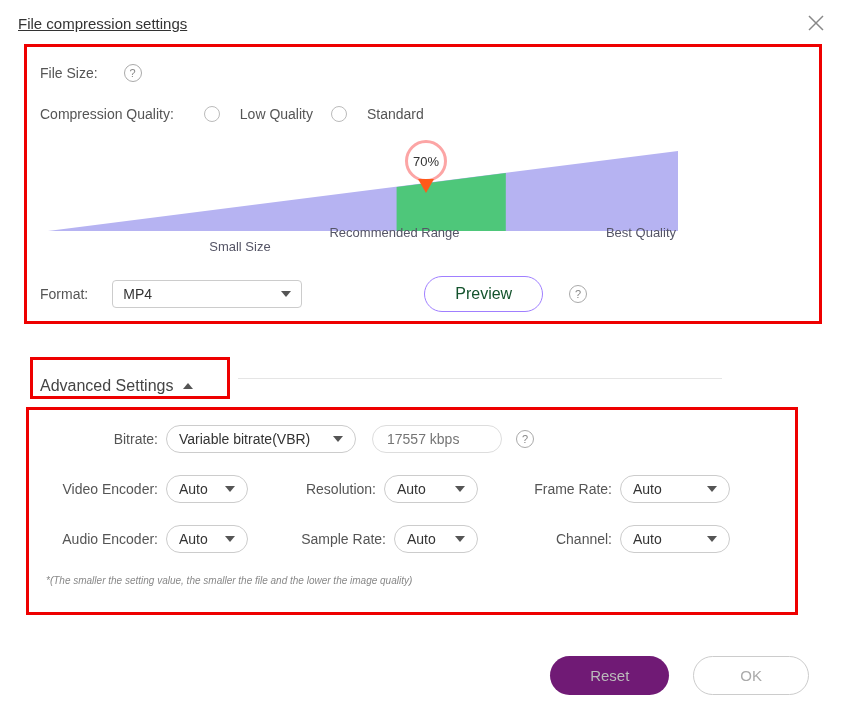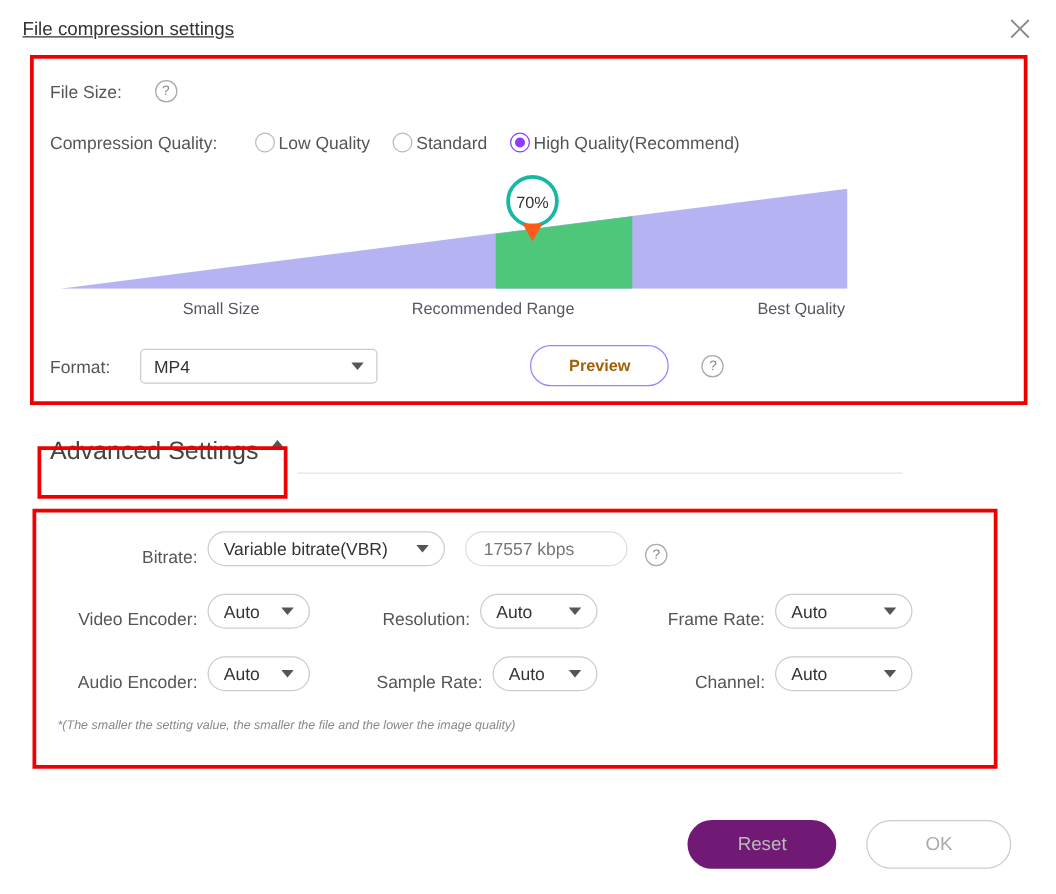--- a/index.html
+++ b/index.html
@@ -14,48 +14,48 @@
 .hb2 { left: 30px; top: 357px; width: 200px; height: 42px; }
 .hb3 { left: 26px; top: 407px; width: 772px; height: 208px; }
 
 .section1 { position: absolute; left: 24px; top: 44px; width: 678px; height: 280px; padding: 20px 16px; }
 .row { display: flex; align-items: center; margin-bottom: 24px; }
 .label { font-size: 14px; color: #555; margin-right: 12px; }
 .filesize-pill { border: 1px solid #ddd; border-radius: 18px; padding: 6px 18px; font-size: 13px; color: #333; }
 .help-icon { width: 18px; height: 18px; border: 1.5px solid #aaa; border-radius: 50%; display: inline-flex; align-items: center; justify-content: center; font-size: 11px; color: #888; margin-left: 14px; }
 
 .quality-row { display: flex; align-items: center; gap: 18px; }
-.radio { display: flex; align-items: center; gap: 3px; font-size: 14px; color: #555; cursor: pointer; }
+.radio { display: flex; align-items: center; gap: 20px; font-size: 14px; color: #555; cursor: pointer; }
 .radio-circle { width: 16px; height: 16px; border: 1.5px solid #bbb; border-radius: 50%; display: inline-flex; align-items: center; justify-content: center; }
 .radio-circle.selected { border-color: #8b3dff; }
 .radio-dot { width: 8px; height: 8px; background: #8b3dff; border-radius: 50%; }
 
 .slider-area { position: relative; height: 110px; margin: 0 8px 20px 8px; }
 .slider-bg { position: absolute; bottom: 25px; left: 0; width: 100%; height: 80px; }
 .slider-labels { position: absolute; bottom: 2px; left: 0; width: 100%; display: flex; justify-content: space-between; font-size: 13px; color: #556; }
 .slider-labels span { flex: 1; }
-.slider-labels span:nth-child(1) { text-align: center; padding-left: 35px; }
+.slider-labels span:nth-child(1) { text-align: right; padding-left: 35px; margin-top: 14px; }
 .slider-labels span:nth-child(2) { text-align: center; padding-left: 30px; }
 .slider-labels span:nth-child(3) { text-align: right; padding-right: 2px; }
 .bubble { position: absolute; top: -6px; left: 60%; transform: translateX(-50%); }
-.bubble-circle { width: 42px; height: 42px; border: 3px solid #14b8a6; border-radius: 50%; background: #fff; display: flex; align-items: center; justify-content: center; font-size: 13px; font-weight: 500; color: #333; }
+.bubble-circle { width: 42px; height: 42px; border: 3px solid #fca5a5; border-radius: 50%; background: #fff; display: flex; align-items: center; justify-content: center; font-size: 13px; font-weight: 500; color: #333; }
 .bubble-tail { width: 0; height: 0; border-left: 8px solid transparent; border-right: 8px solid transparent; border-top: 14px solid #ff5a1a; margin: -3px auto 0 auto; }
 
 .format-row { display: flex; align-items: center; gap: 12px; }
 .select { border: 1px solid #ccc; border-radius: 4px; padding: 5px 10px; font-size: 14px; color: #333; display: flex; align-items: center; justify-content: space-between; min-width: 190px; cursor: pointer; background: #fff; }
 .chevron { width: 10px; height: 10px; }
-.preview-btn { border: 1.5px solid #a07fff; color: #a16207; background: #fff; border-radius: 22px; padding: 8px 30px; font-size: 13px; margin-left: 110px; cursor: pointer; font-weight: bold; }
-
-.advanced-header { position: absolute; left: 40px; top: 350px; display: flex; align-items: flex-start; gap: 10px; font-size: 20px; color: #444; cursor: pointer; }
+.preview-btn { border: 1.5px solid #a07fff; color: #14532d; background: #fff; border-radius: 22px; padding: 8px 30px; font-size: 16px; margin-left: 110px; cursor: pointer; }
+
+.advanced-header { position: absolute; left: 40px; top: 377px; display: flex; align-items: center; gap: 10px; font-size: 16px; color: #444; cursor: pointer; }
 .collapse-icon { width: 10px; height: 10px; }
 .divider { position: absolute; left: 238px; top: 378px; width: 484px; height: 1px; background: #e5e5e5; }
 
 .section3 { position: absolute; left: 26px; top: 407px; width: 772px; padding: 18px 20px; }
 .grid-row { display: flex; align-items: center; margin-bottom: 22px; }
-.grid-cell { display: flex; align-items: flex-end; }
+.grid-cell { display: flex; align-items: center; }
 .grid-label { font-size: 14px; color: #555; margin-right: 8px; text-align: right; }
 .select-pill { border: 1px solid #ccc; border-radius: 16px; padding: 5px 12px; font-size: 14px; color: #333; display: flex; align-items: center; justify-content: space-between; cursor: pointer; background: #fff; }
 .bitrate-input { border: 1px solid #ddd; border-radius: 16px; padding: 5px 14px; font-size: 14px; color: #aaa; width: 130px; margin-left: 16px; }
 .hint { font-size: 10px; color: #888; margin-top: 14px; font-style: italic; }
 
 .footer { position: absolute; bottom: 20px; right: 36px; display: flex; gap: 24px; }
 .btn { border-radius: 22px; padding: 10px 40px; font-size: 15px; cursor: pointer; }
 .btn-reset { background: #701a75; color: #bbb; border: none; }
 .btn-ok { background: #fff; color: #aaa; border: 1px solid #ccc; padding: 10px 46px; }
 </style>
@@ -80,26 +80,20 @@
   <div class="row quality-row">
     <span class="label">Compression Quality:</span>
     <span class="radio">
       <span class="radio-circle"></span>
       <span>Low Quality</span>
     </span>
     <span class="radio">
       <span class="radio-circle"></span>
       <span>Standard</span>
     </span>
-    <span class="radio">
-      <span class="radio-circle selected">
-          <span class="radio-dot"></span>
-        </span>
-      <span>High Quality(Recommend)</span>
-    </span>
   </div>
 
   <div class="slider-area">
     <svg class="slider-bg" viewBox="0 0 750 80" preserveAspectRatio="none">
       <polygon points="0,80 750,0 750,80" fill="#b6b3f2"></polygon>
       <polygon points="415,80 415,36 545,22 545,80" fill="#4ec77a"></polygon>
     </svg>
     <div class="bubble">
       <div class="bubble-circle">
           <span>70%</span>

